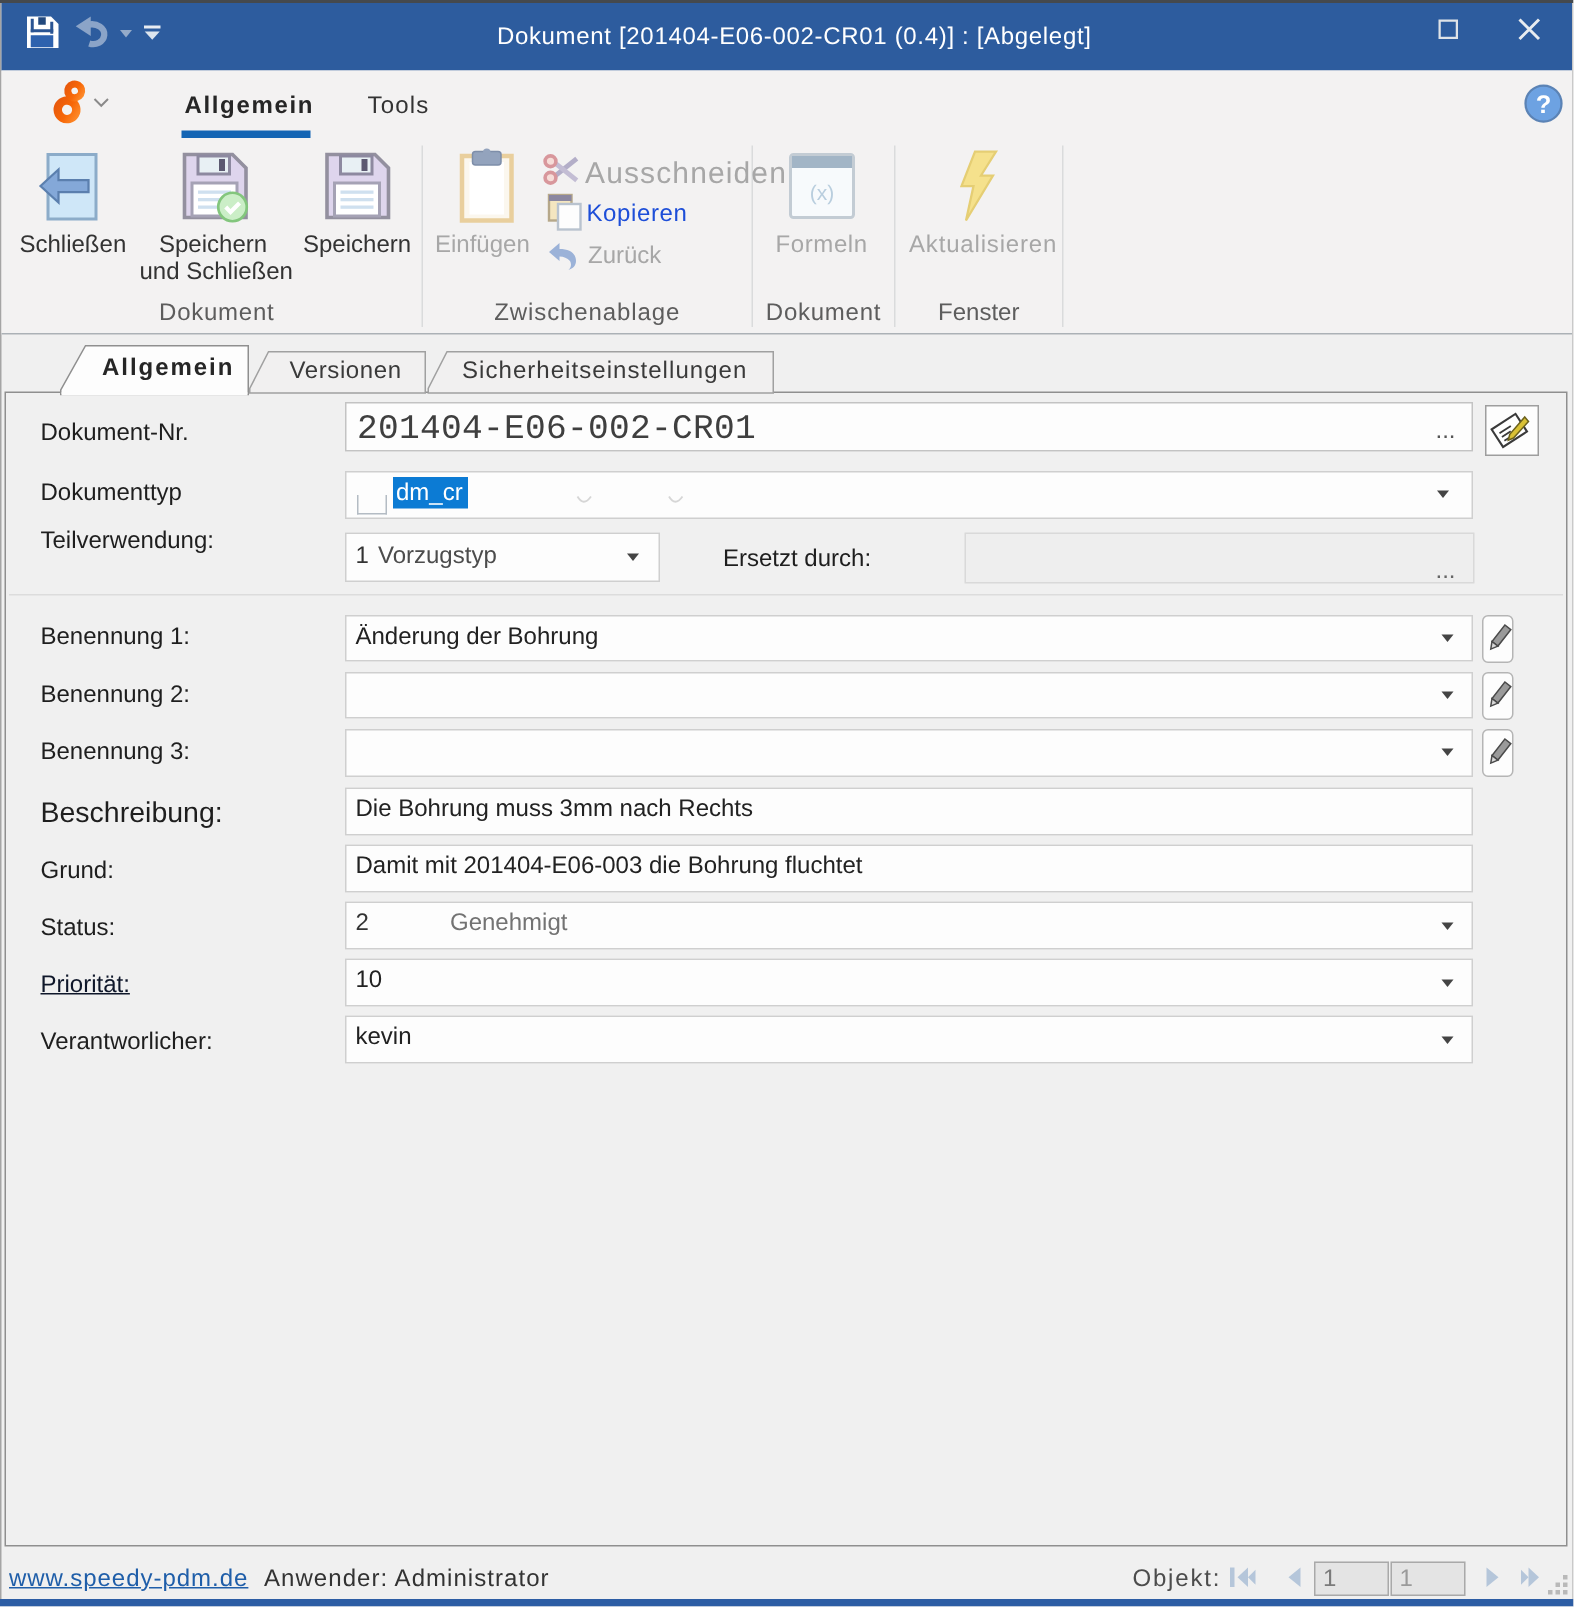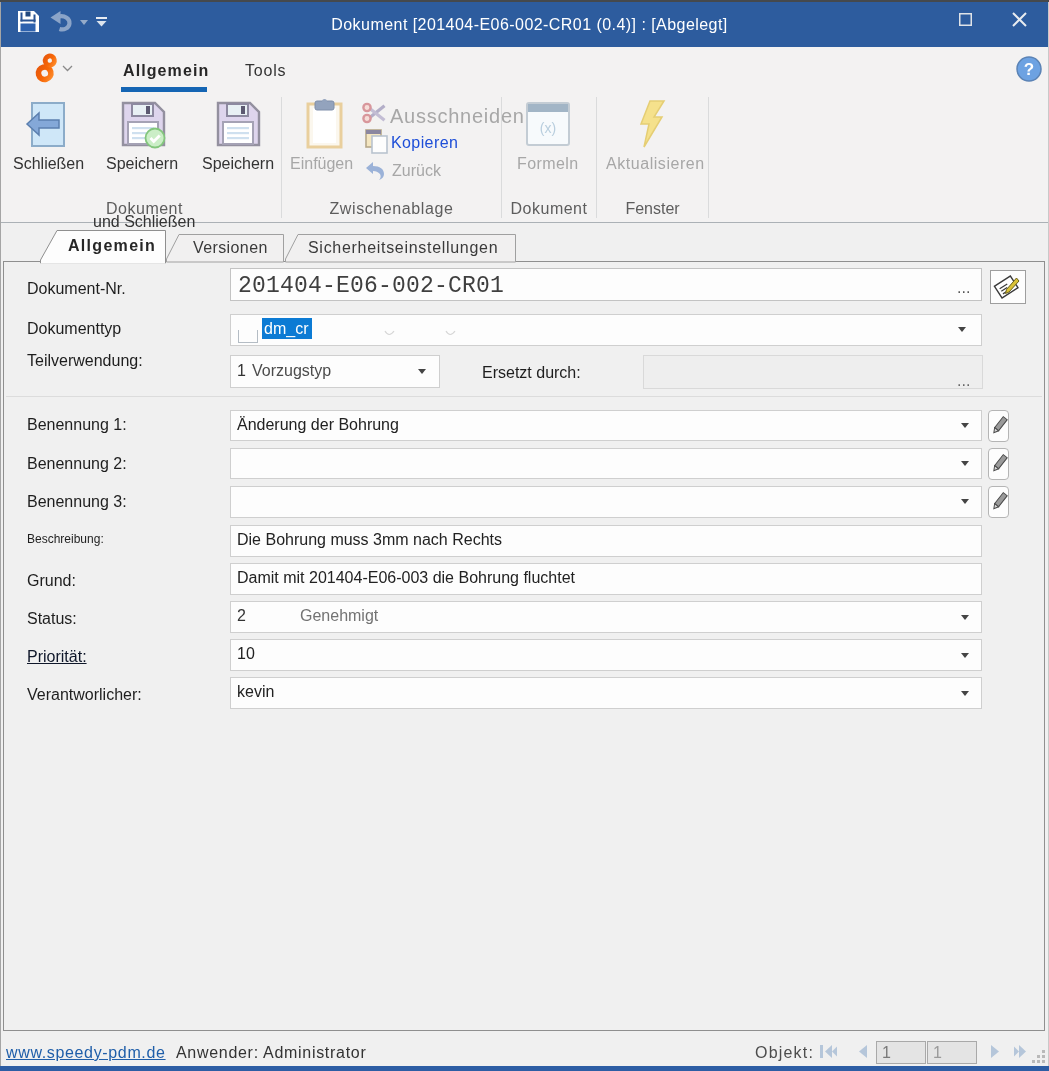--- a/index.html
+++ b/index.html
@@ -136,21 +136,21 @@
   <rect x="2" y="2" width="40" height="8" fill="#a2b5c6"></rect>
   <text x="22" y="31" font-family="Liberation Sans" font-size="14" fill="#b9cede" text-anchor="middle">(x)</text>
 </svg>
 
 <svg style="left:636px;top:100px;" width="32" height="48" viewBox="0 0 32 48">
   <path d="M14 1 L28 1 L18 17 L26 17 L8 47 L13 24 L5 24 Z" fill="#f5e18c" stroke="#e5ce74" stroke-width="1.5"></path>
 </svg>
 
 <div class="abs" style="left:13px;top:155px;font-size:16px;color:#333;">Schließen</div>
 <div class="abs" style="left:106px;top:155px;font-size:16px;color:#333;">Speichern</div>
-<div class="abs" style="left:93px;top:173px;font-size:16px;color:#333;margin-top:40px;">und Schließen</div>
+<div class="abs" style="left:93px;top:173px;font-size:16px;color:#333;">und Schließen</div>
 <div class="abs" style="left:202px;top:155px;font-size:16px;color:#333;">Speichern</div>
 <div class="abs" style="left:290px;top:155px;font-size:16px;color:#a7a7a7;">Einfügen</div>
 <div class="abs" style="left:390px;top:105px;font-size:20px;color:#a7a7a7;letter-spacing:0.75px;">Ausschneiden</div>
 <div class="abs" style="left:391px;top:134px;font-size:16px;color:#1d4ed8;letter-spacing:0.4px;">Kopieren</div>
 <div class="abs" style="left:392px;top:162px;font-size:16px;color:#a7a7a7;">Zurück</div>
 <div class="abs" style="left:517px;top:155px;font-size:16px;color:#a7a7a7;letter-spacing:0.4px;">Formeln</div>
 <div class="abs" style="left:606px;top:155px;font-size:16px;color:#a7a7a7;letter-spacing:0.55px;">Aktualisieren</div>
 
 <div class="abs" style="left:4px;top:200px;width:281px;text-align:center;font-size:16px;color:#5d5d5d;letter-spacing:0.5px;">Dokument</div>
 <div class="abs" style="left:282px;top:200px;width:219px;text-align:center;font-size:16px;color:#5d5d5d;letter-spacing:0.6px;">Zwischenablage</div>
@@ -217,21 +217,21 @@
 <div class="abs" style="left:961px;top:423px;width:0;height:0;border-left:4.5px solid transparent;border-right:4.5px solid transparent;border-top:5px solid #444;"></div>
 
 <div class="abs" style="left:27px;top:455px;font-size:16px;color:#1e1e1e;">Benennung 2:</div>
 <div class="abs" style="left:230px;top:448px;width:752px;height:31px;background:#fdfdfd;border:1px solid #cfcfcf;"></div>
 <div class="abs" style="left:961px;top:461px;width:0;height:0;border-left:4.5px solid transparent;border-right:4.5px solid transparent;border-top:5px solid #444;"></div>
 
 <div class="abs" style="left:27px;top:493px;font-size:16px;color:#1e1e1e;">Benennung 3:</div>
 <div class="abs" style="left:230px;top:486px;width:752px;height:32px;background:#fdfdfd;border:1px solid #cfcfcf;"></div>
 <div class="abs" style="left:961px;top:499px;width:0;height:0;border-left:4.5px solid transparent;border-right:4.5px solid transparent;border-top:5px solid #444;"></div>
 
-<div class="abs" style="left:27px;top:532px;font-size:12px;color:#1e1e1e;">Beschreibung:</div>
+<div class="abs" style="left:27px;top:532px;font-size:19px;color:#1e1e1e;">Beschreibung:</div>
 <div class="abs" style="left:230px;top:525px;width:752px;height:32px;background:#fdfdfd;border:1px solid #cfcfcf;"></div>
 <div class="abs" style="left:237px;top:531px;font-size:16px;color:#222;">Die Bohrung muss 3mm nach Rechts</div>
 
 <div class="abs" style="left:27px;top:572px;font-size:16px;color:#1e1e1e;">Grund:</div>
 <div class="abs" style="left:230px;top:563px;width:752px;height:32px;background:#fdfdfd;border:1px solid #cfcfcf;"></div>
 <div class="abs" style="left:237px;top:569px;font-size:16px;color:#222;">Damit mit 201404-E06-003 die Bohrung fluchtet</div>
 
 <div class="abs" style="left:27px;top:610px;font-size:16px;color:#1e1e1e;">Status:</div>
 <div class="abs" style="left:230px;top:601px;width:752px;height:32px;background:#fdfdfd;border:1px solid #cfcfcf;"></div>
 <div class="abs" style="left:237px;top:607px;font-size:16px;color:#333;">2</div>

